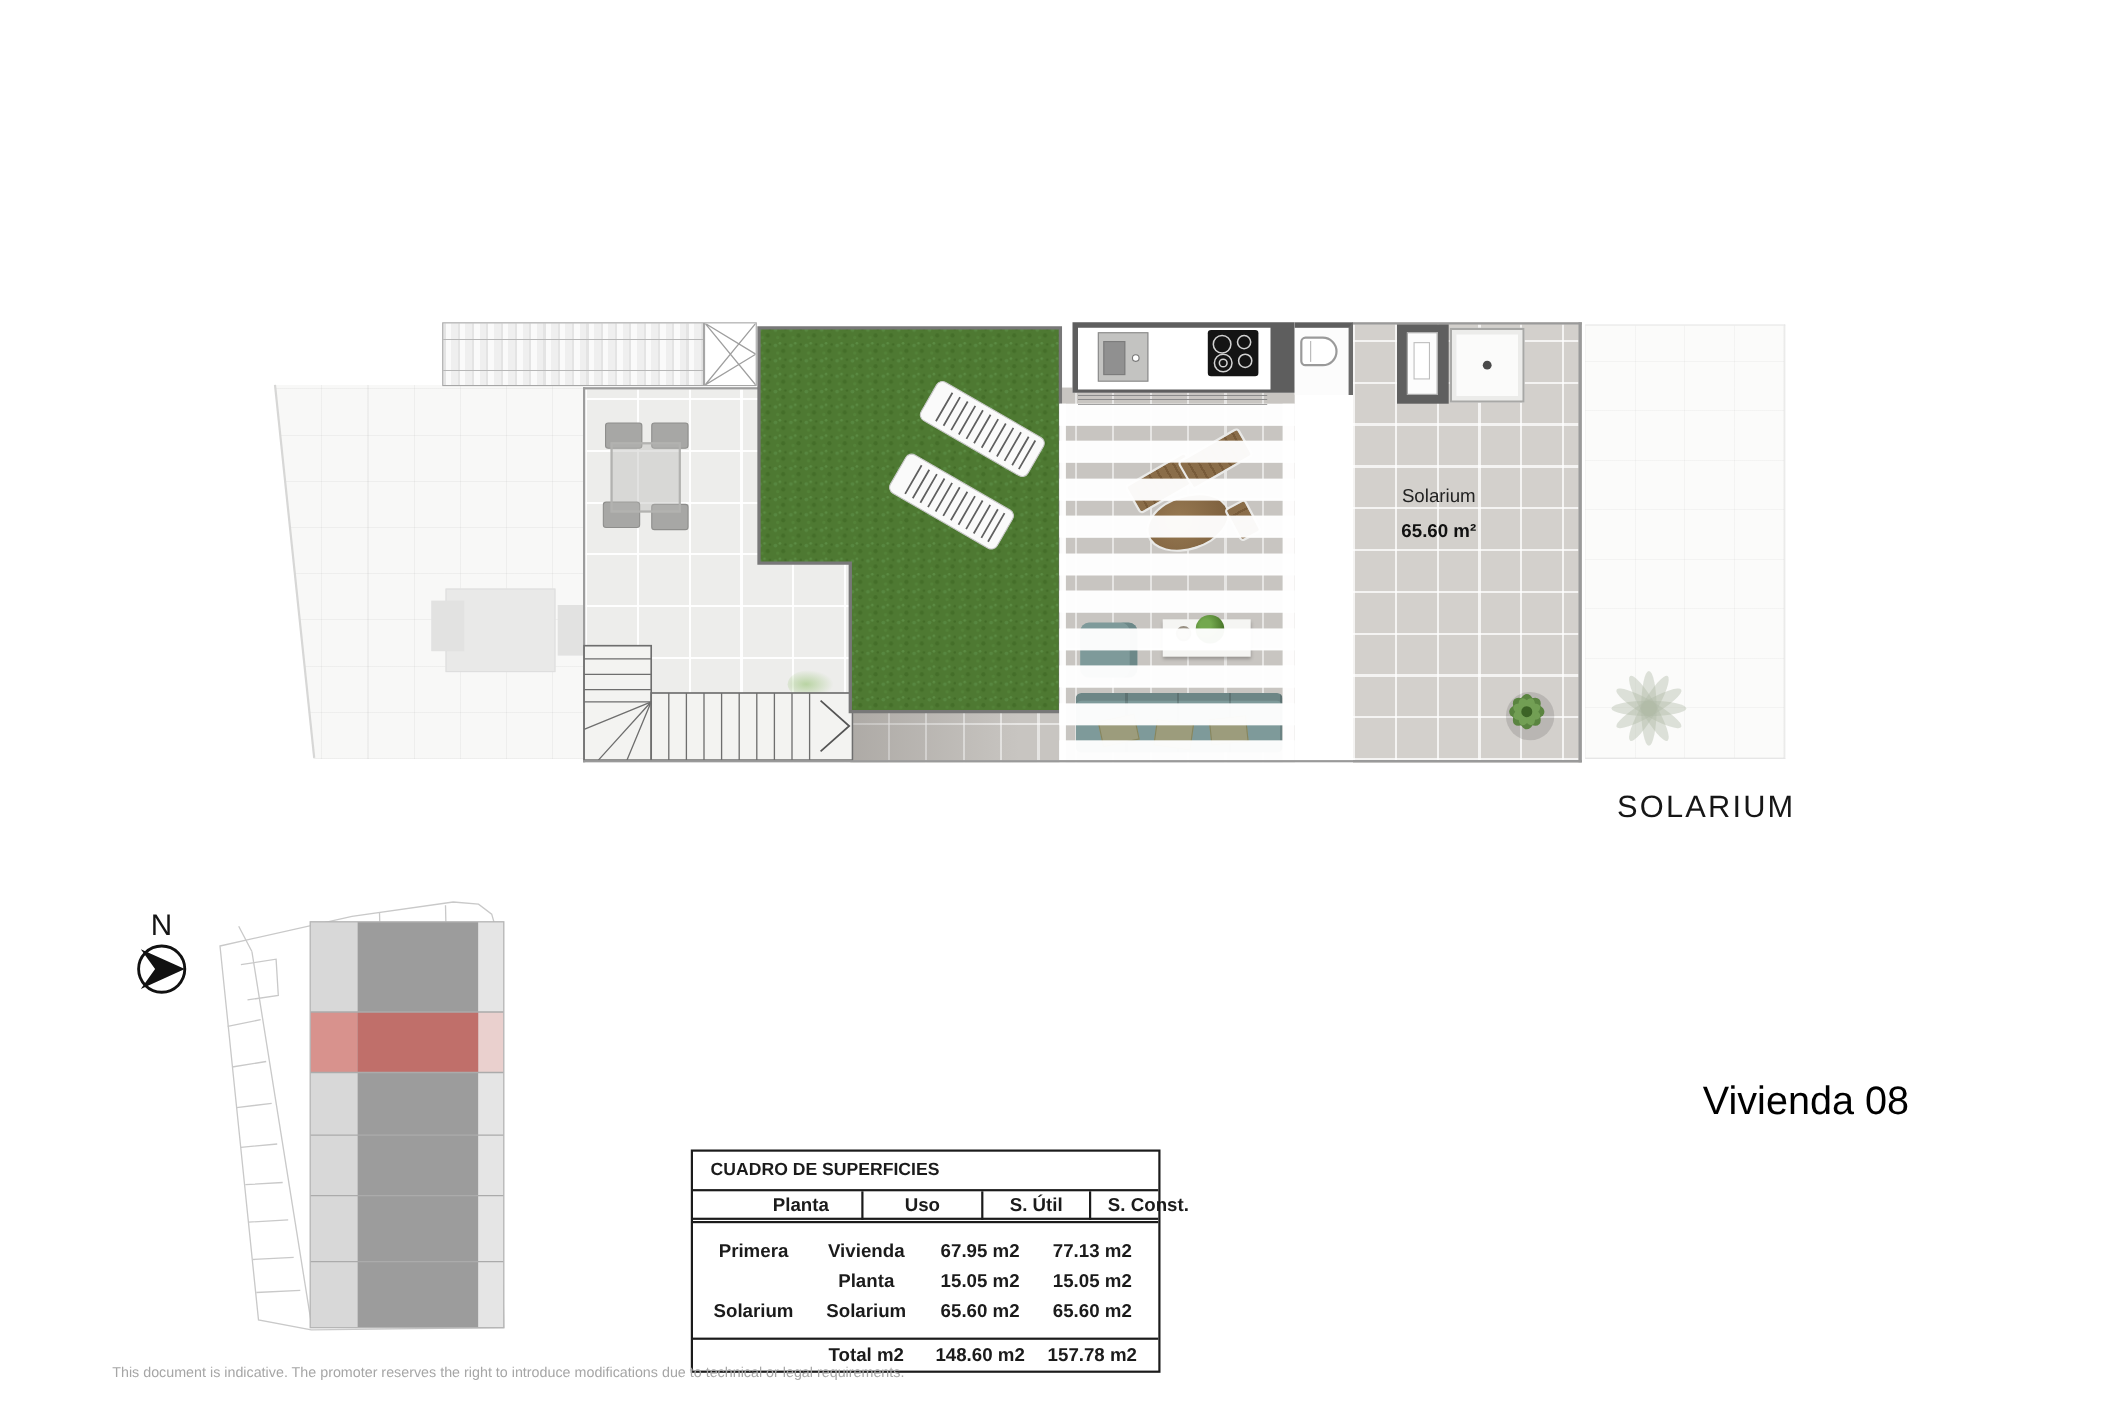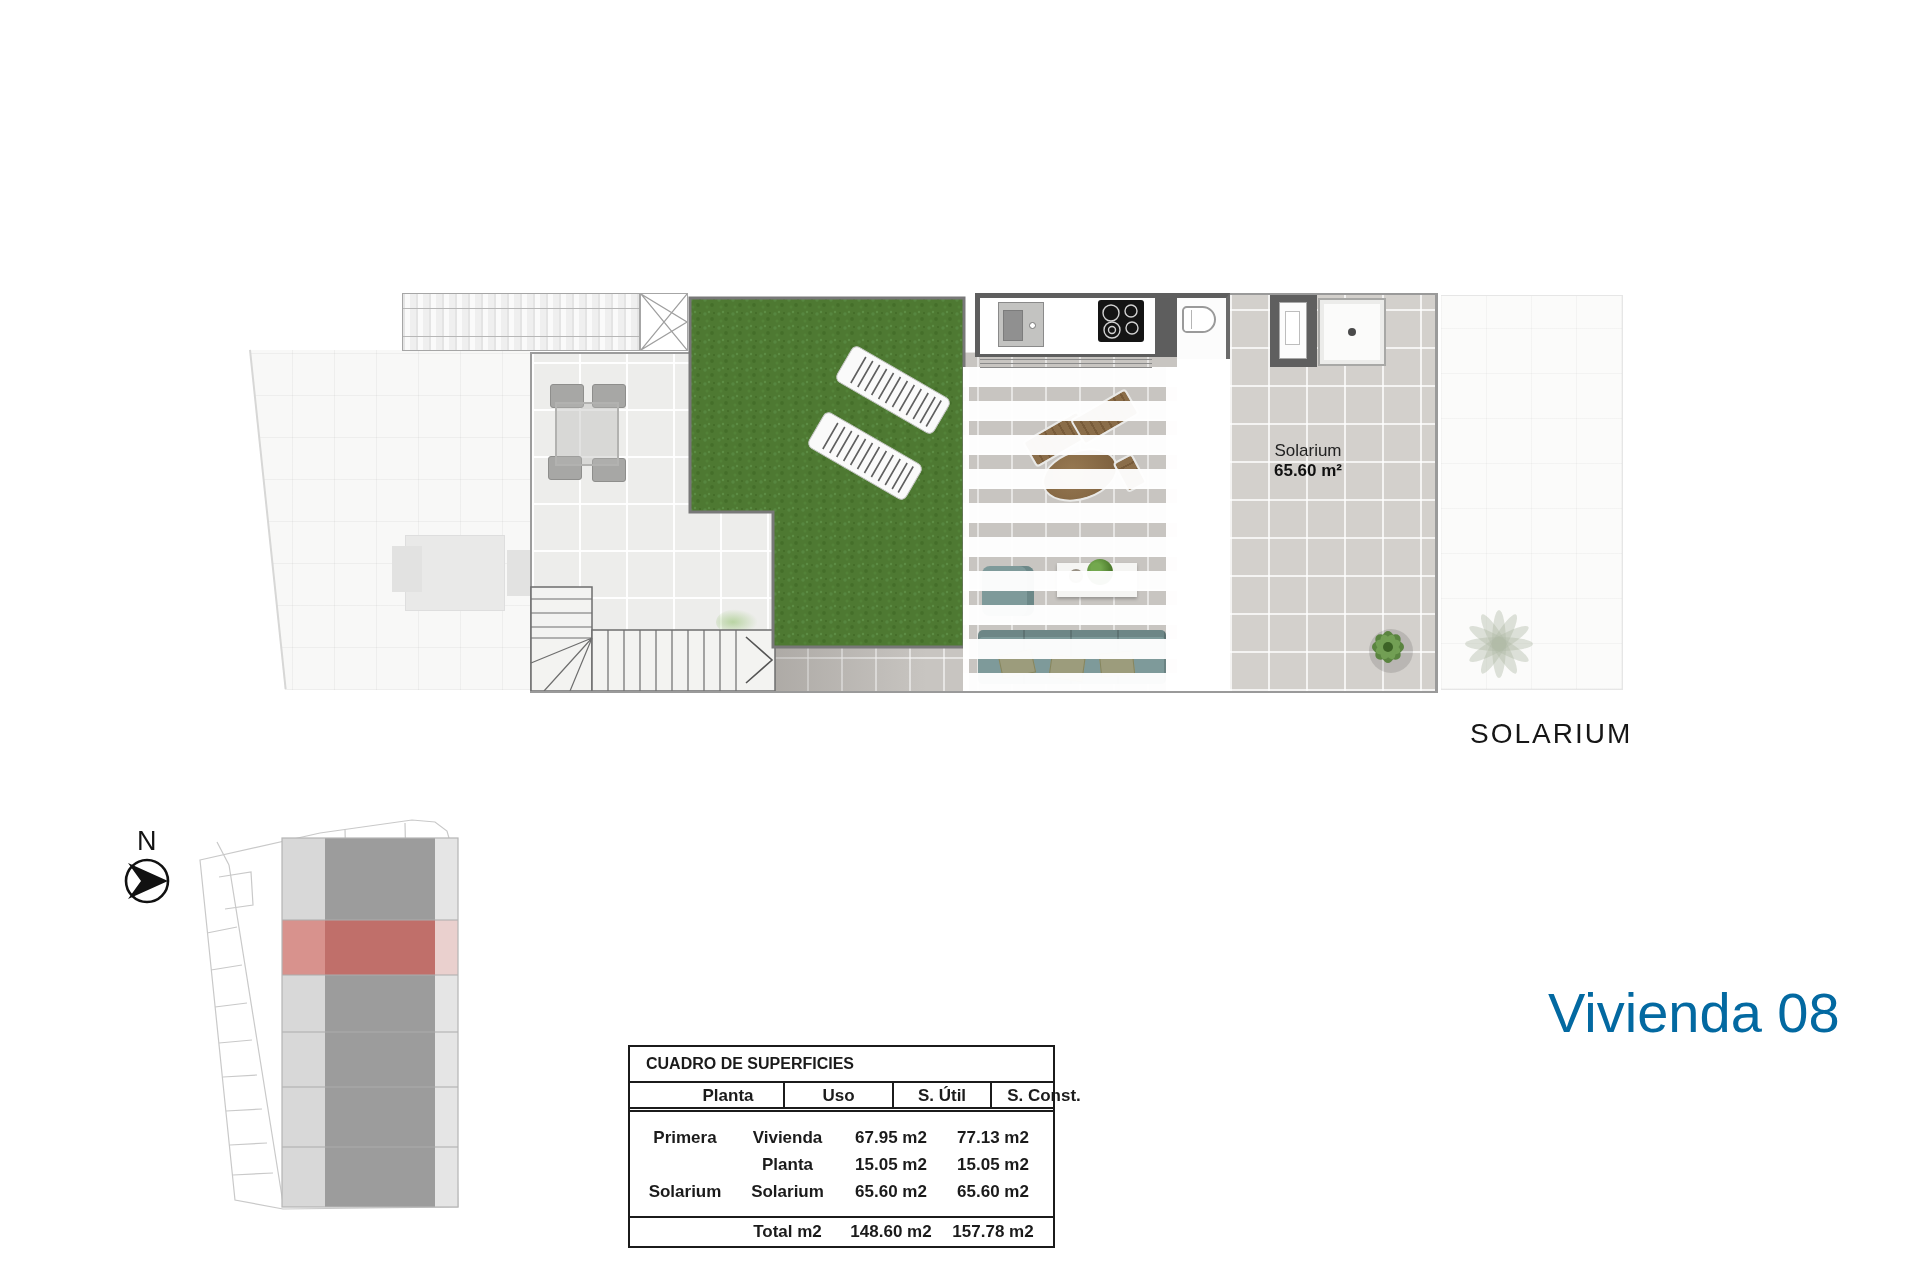--- a/index.html
+++ b/index.html
@@ -74,32 +74,32 @@
     background-image:
       repeating-linear-gradient(90deg, rgba(255,255,255,.75) 0 2px, transparent 2px 38px),
       repeating-linear-gradient(0deg, rgba(255,255,255,.75) 0 2px, transparent 2px 38px); }
   .fixture-niche { left:40px; top:0; width:47px; height:72px; background:#5f5f5f; }
   .fixture-panel { left:9px; top:7px; width:28px; height:57px; background:#fcfcfc; border:1px solid #a8a8a8; }
   .fixture-inner { left:5px; top:8px; width:15px; height:34px; background:#fff; border:1px solid #bdbdbd; }
   .shower { left:88px; top:3px; width:68px; height:68px; background:#fbfbfa; border:2px solid #a8a8a6; box-shadow:inset 0 0 0 4px #ececea; }
   .drain { left:28px; top:28px; width:8px; height:8px; border-radius:50%; background:#4a4a4a; }
   .room-label { left:18px; top:146px; width:120px; text-align:center; color:#222; line-height:1.15; }
   .room-label .l1 { font-size:17px; }
-  .room-label .l2 { font-size:17px; font-weight:bold; color:#111; }
+  .room-label .l2 { font-size:17px; font-weight:bold; color:#111;margin-top:12px; }
 
   .right-neighbor { left:1241px; top:2px; width:182px; height:395px; background-color:#fbfbfa;
     border-top:1px solid #e6e6e6; border-right:1px solid #e6e6e6; border-bottom:1px solid #e6e6e6;
     background-image:
       repeating-linear-gradient(90deg, rgba(100,100,100,.05) 0 1px, transparent 1px 45px),
       repeating-linear-gradient(0deg, rgba(100,100,100,.05) 0 1px, transparent 1px 45px); }
   .plan-bottom { left:330px; top:398px; width:908px; height:2px; background:#9a9a9a; }
 
   
   .solarium-caption { left:1470px; top:718px; font-size:28px; letter-spacing:2px; color:#161616; }
-  .unit-title { left:1548px; top:980px; font-size:56px; color:#0369a1; }
+  .unit-title { left:1548px; top:980px; font-size:36px; color:#000000; }
   .compass-n { left:137px; top:826px; font-size:27px; color:#141414; }
 
   
   .s-table { left:628px; top:1045px; width:427px; border:2px solid #1b1b1b; background:#fff; color:#1b1b1b; }
   .t-title { height:36px; border-bottom:2px solid #1b1b1b; display:flex; align-items:center; padding-left:16px; font-weight:bold; font-size:16px; }
   .t-grid { display:grid; grid-template-columns:110px 109px 98px 106px; align-items:center; }
   .t-head { height:26px; border-bottom:2px solid #1b1b1b; font-weight:bold; font-size:17px;padding-left:43px; }
   .t-head > div { height:26px; display:flex; align-items:center; justify-content:center; }
   .t-head > div + div { border-left:2px solid #1b1b1b; }
   .t-dbl { height:3px; border-bottom:2px solid #1b1b1b; }
@@ -332,13 +332,14 @@
   <div class="t-dbl"></div>
   <div class="t-grid t-total">
     <div></div>
     <div class="c-right">Total m2</div>
     <div class="c-right">148.60 m2</div>
     <div class="c-right">157.78 m2</div>
   </div>
 </div>
 
 <div class="abs footer">
+  <div class="f2">This document is indicative. The promoter reserves the right to introduce modifications due to technical or legal requirements.</div>
 </div>
 
 </body></html>

